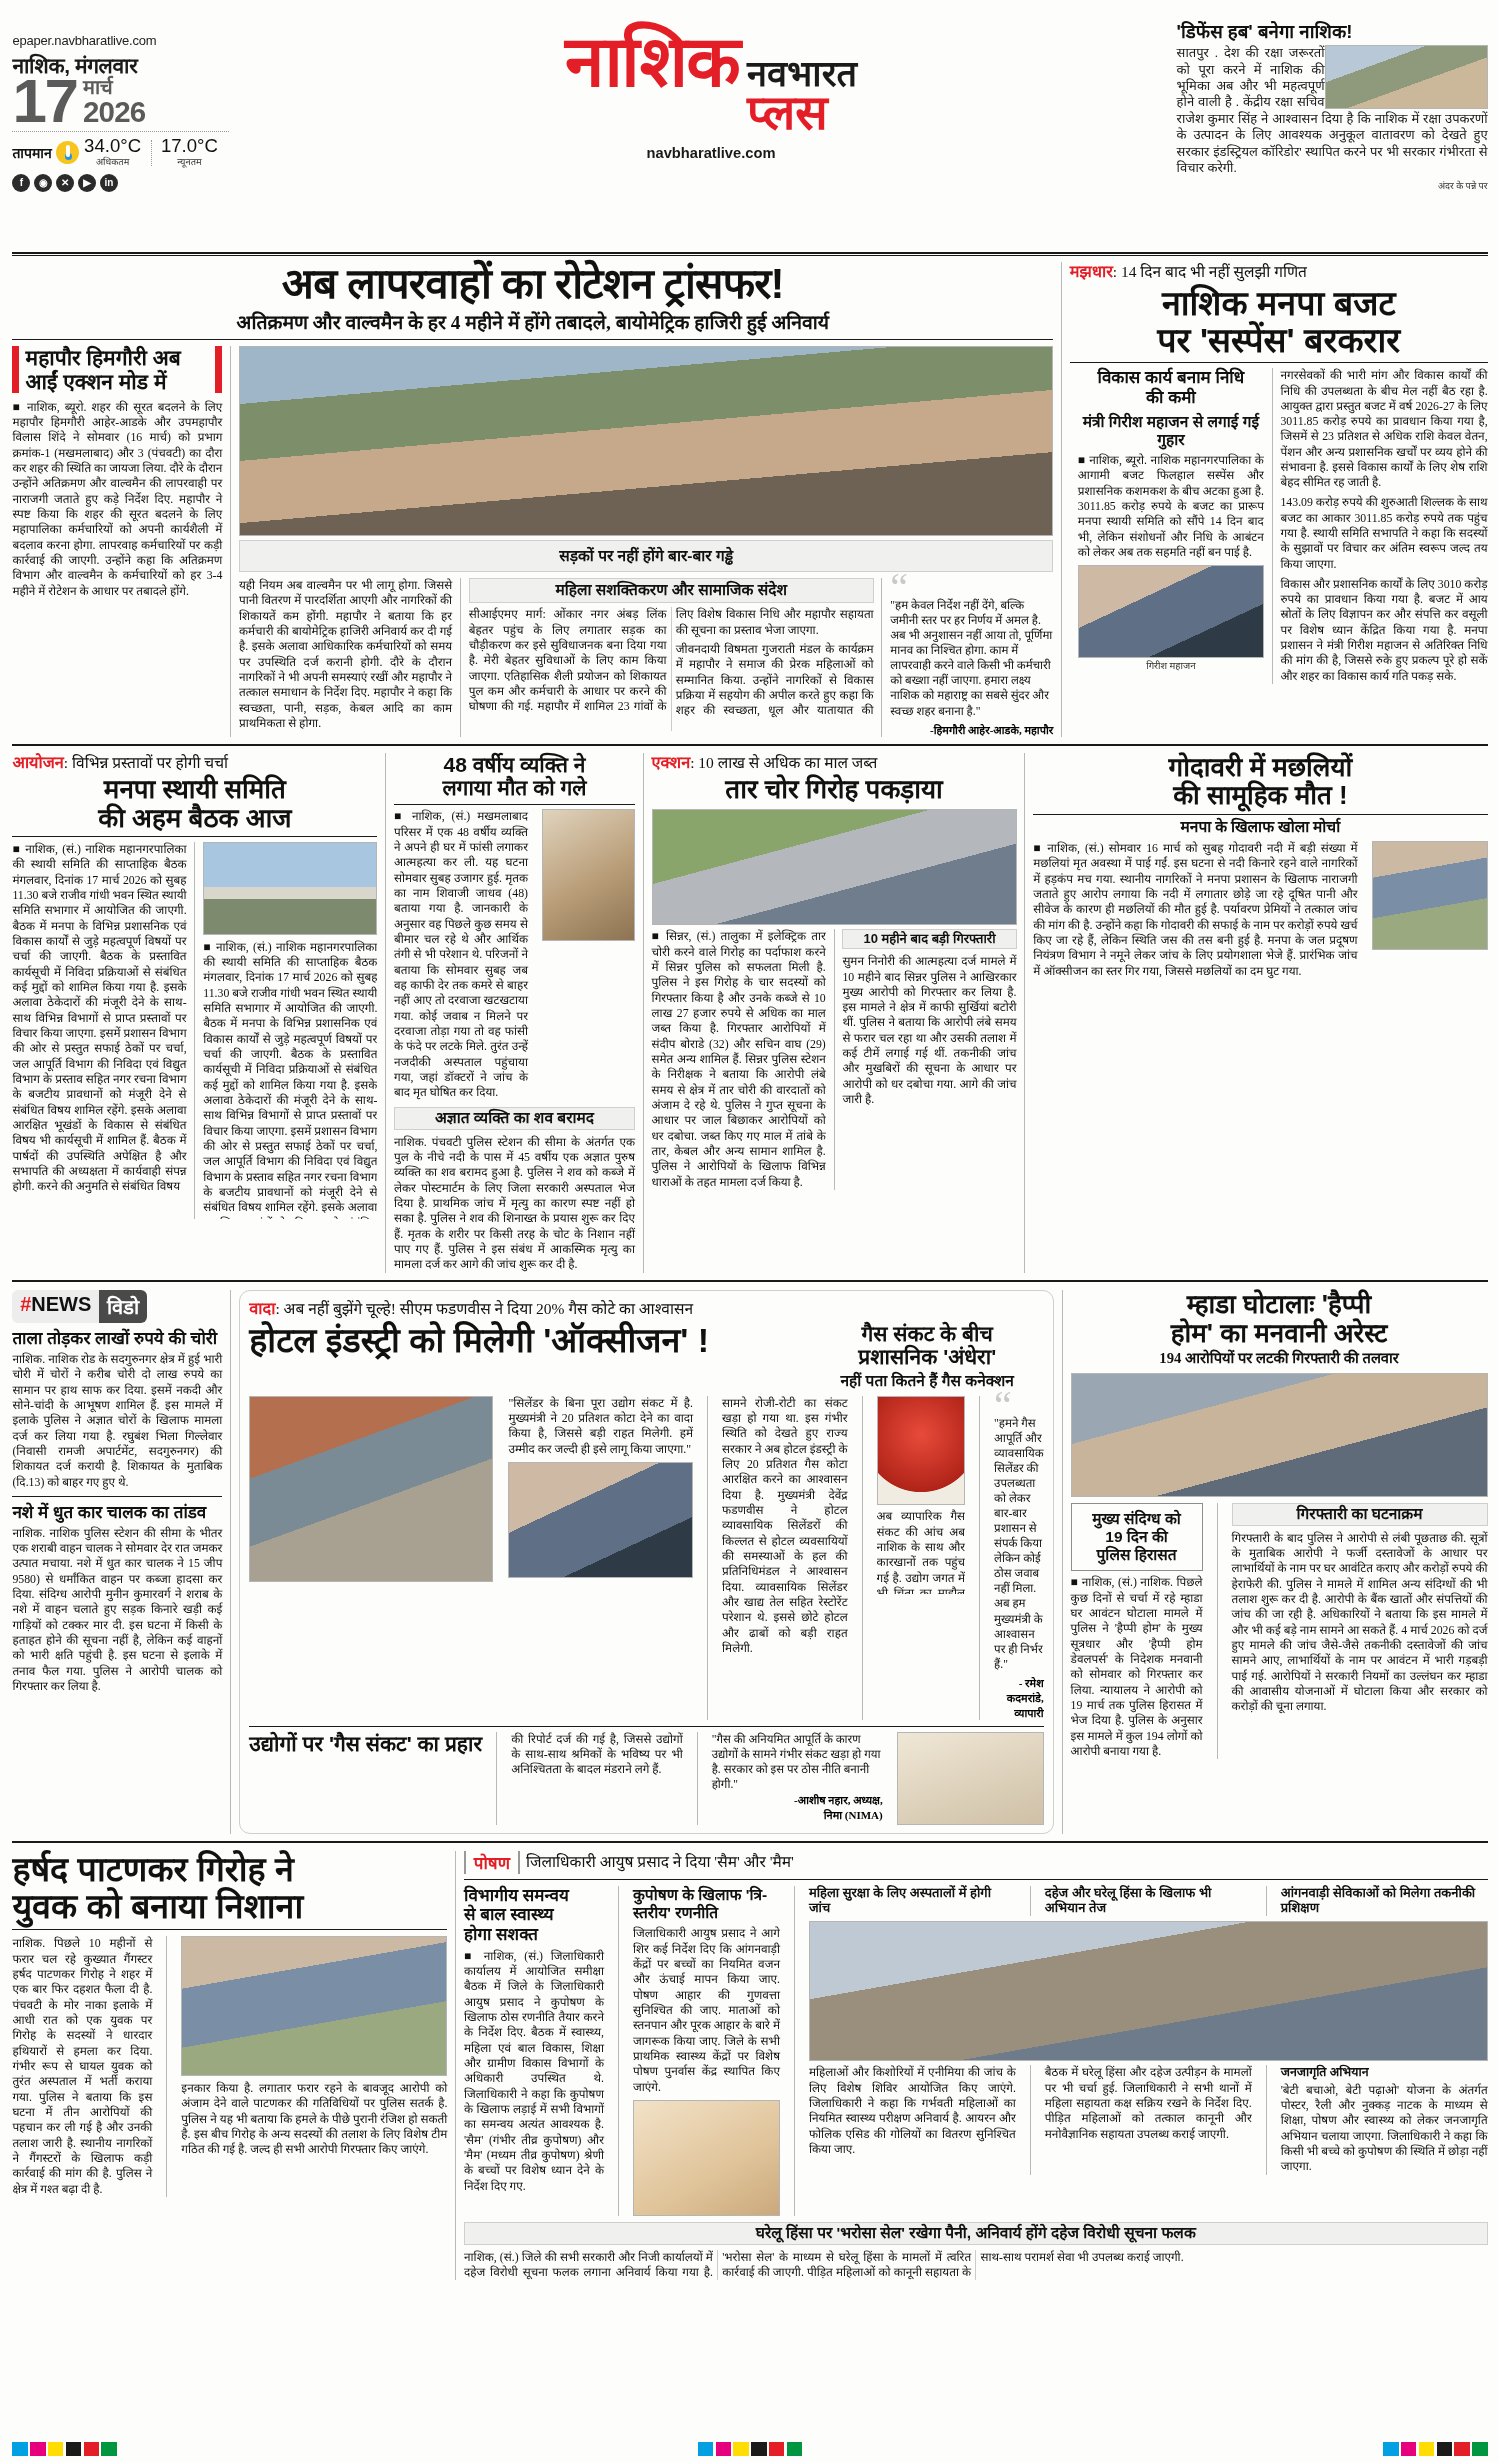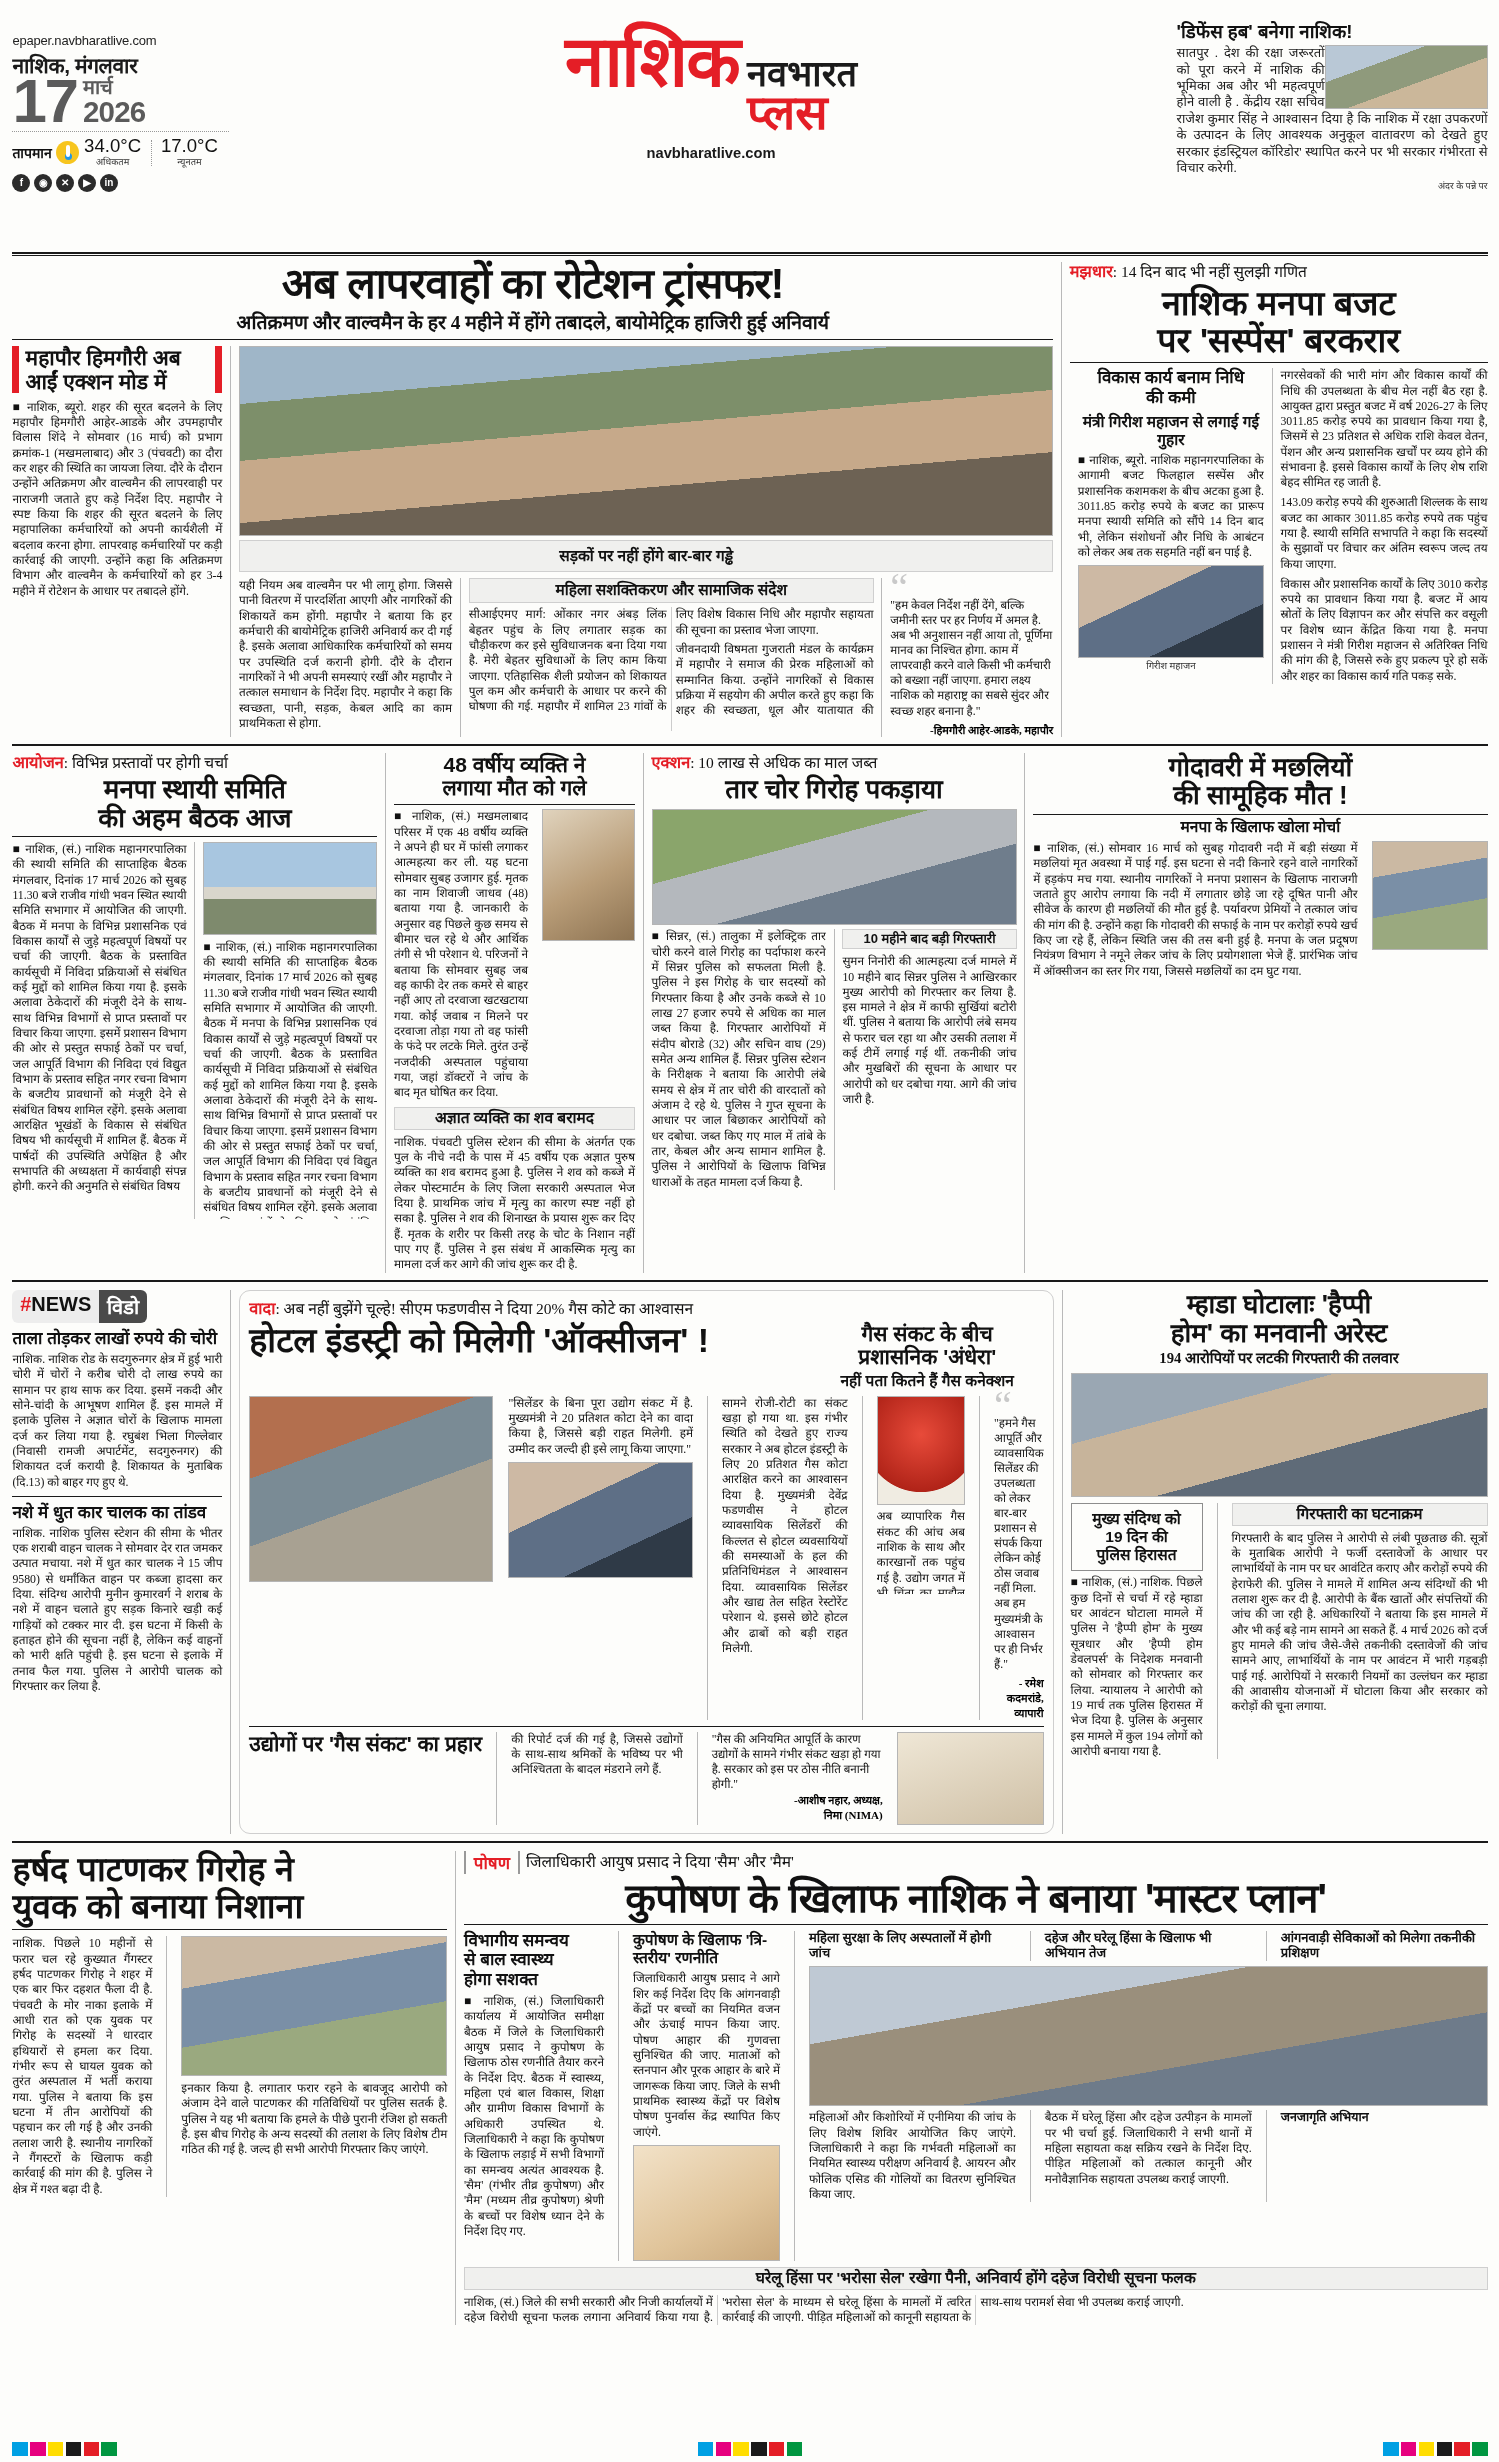--- a/index.html
+++ b/index.html
@@ -477,21 +477,20 @@
       </div>
     </div>
 
     <div class="vsep"></div>
 
     <div style="flex:1;">
       <div class="hdr-line">
         <span class="pillbox"><span class="redlabel" style="font-size:17px;">पोषण</span></span>
         <span class="kicker">जिलाधिकारी आयुष प्रसाद ने दिया 'सैम' और 'मैम'</span>
       </div>
-      <div class="head-xl center mt4" style="font-size:40px;">कुपोषण के खिलाफ नाशिक ने बनाया 'मास्टर प्लान'</div>
       <div class="hrule-thin" style="margin-top:4.7px;"></div>
 
       <div class="band mt8">
         <div style="width:140px;">
           <div class="head-xs">विभागीय समन्वय</div>
           <div class="head-xs">से बाल स्वास्थ्य</div>
           <div class="head-xs">होगा सशक्त</div>
           <div class="body-t mt6">■ नाशिक, (सं.) जिलाधिकारी कार्यालय में आयोजित समीक्षा बैठक में जिले के जिलाधिकारी आयुष प्रसाद ने कुपोषण के खिलाफ ठोस रणनीति तैयार करने के निर्देश दिए. बैठक में स्वास्थ्य, महिला एवं बाल विकास, शिक्षा और ग्रामीण विकास विभागों के अधिकारी उपस्थित थे. जिलाधिकारी ने कहा कि कुपोषण के खिलाफ लड़ाई में सभी विभागों का समन्वय अत्यंत आवश्यक है. 'सैम' (गंभीर तीव्र कुपोषण) और 'मैम' (मध्यम तीव्र कुपोषण) श्रेणी के बच्चों पर विशेष ध्यान देने के निर्देश दिए गए.</div>
         </div>
         <div class="vsep" style="margin:0 6.2px;"></div>
@@ -522,20 +521,21 @@
             <div style="flex:1;">
                 <div class="body-t">महिलाओं और किशोरियों में एनीमिया की जांच के लिए विशेष शिविर आयोजित किए जाएंगे. जिलाधिकारी ने कहा कि गर्भवती महिलाओं का नियमित स्वास्थ्य परीक्षण अनिवार्य है. आयरन और फोलिक एसिड की गोलियों का वितरण सुनिश्चित किया जाए.</div>
               </div>
             <div class="vsep" style="margin:0 6.2px;"></div>
             <div style="flex:1;">
                 <div class="body-t">बैठक में घरेलू हिंसा और दहेज उत्पीड़न के मामलों पर भी चर्चा हुई. जिलाधिकारी ने सभी थानों में महिला सहायता कक्ष सक्रिय रखने के निर्देश दिए. पीड़ित महिलाओं को तत्काल कानूनी और मनोवैज्ञानिक सहायता उपलब्ध कराई जाएगी.</div>
               </div>
             <div class="vsep" style="margin:0 6.2px;"></div>
             <div style="flex:1;">
               <div class="mini-head" style="font-size:12.4px;">जनजागृति अभियान</div>
+              <div class="body-t mt4">'बेटी बचाओ, बेटी पढ़ाओ' योजना के अंतर्गत पोस्टर, रैली और नुक्कड़ नाटक के माध्यम से शिक्षा, पोषण और स्वास्थ्य को लेकर जनजागृति अभियान चलाया जाएगा. जिलाधिकारी ने कहा कि किसी भी बच्चे को कुपोषण की स्थिति में छोड़ा नहीं जाएगा.</div>
             </div>
           </div>
         </div>
       </div>
 
       <div class="greybox mt8" style="text-align:center;padding:1.6px 6.2px;">
         <span class="mini-head">घरेलू हिंसा पर 'भरोसा सेल' रखेगा पैनी, अनिवार्य होंगे दहेज विरोधी सूचना फलक</span>
       </div>
       <div class="cols4 body-t mt6" style="max-height:54px;overflow:hidden;">
         <div>नाशिक, (सं.) जिले की सभी सरकारी और निजी कार्यालयों में दहेज विरोधी सूचना फलक लगाना अनिवार्य किया गया है. 'भरोसा सेल' के माध्यम से घरेलू हिंसा के मामलों में त्वरित कार्रवाई की जाएगी. पीड़ित महिलाओं को कानूनी सहायता के साथ-साथ परामर्श सेवा भी उपलब्ध कराई जाएगी.</div>

